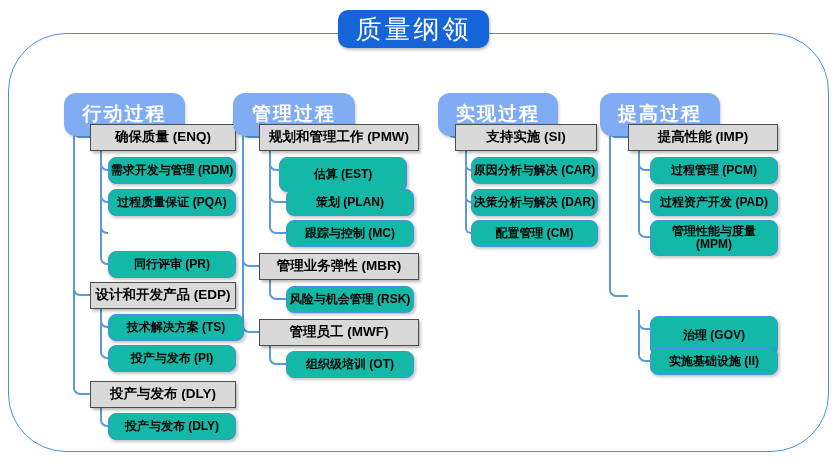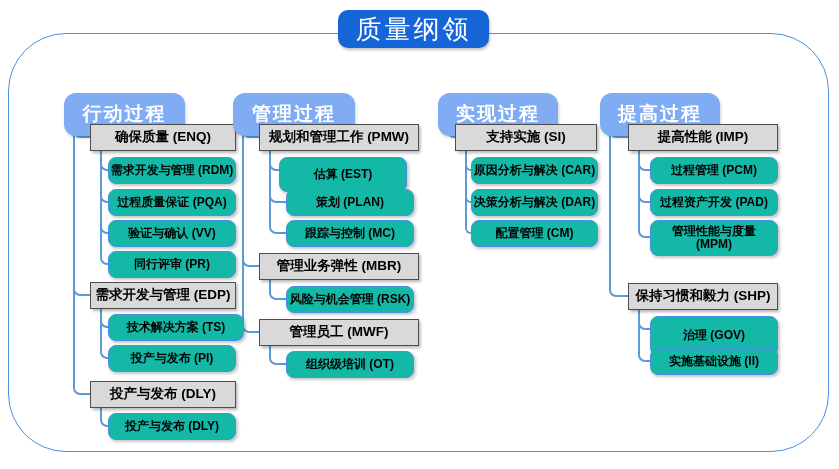--- a/index.html
+++ b/index.html
@@ -56,25 +56,24 @@
   <div class="title-box">质量纲领</div>
 
 <div class="node header" style="left: 64px; top: 70px; width: 121px; height: 43px;">行动过程</div>
     <div class="elbow" style="left: 73px; top: 113px; width: 17px; height: 24.5px;"></div>
     <div class="node gray" style="left: 90px; top: 124px; width: 146px; height: 27px;">确保质量 (ENQ)</div>
     <div class="elbow" style="left: 100px; top: 151px; width: 8px; height: 19.5px;"></div>
     <div class="node child" style="left: 108px; top: 157px; width: 128px; height: 27px;">需求开发与管理 (RDM)</div>
     <div class="elbow" style="left: 100px; top: 151px; width: 8px; height: 51.5px;"></div>
     <div class="node child" style="left: 108px; top: 189px; width: 128px; height: 27px;">过程质量保证 (PQA)</div>
     <div class="elbow" style="left: 100px; top: 151px; width: 8px; height: 82.5px;"></div>
-    <div class="node child" style="left: 108px; top: 220px; width: 128px; height: 27px;">验证与确认 (VV)</div>
     <div class="elbow" style="left: 100px; top: 151px; width: 8px; height: 113.5px;"></div>
     <div class="node child" style="left: 108px; top: 251px; width: 128px; height: 27px;">同行评审 (PR)</div>
     <div class="elbow" style="left: 73px; top: 113px; width: 17px; height: 182.5px;"></div>
-    <div class="node gray" style="left: 90px; top: 282px; width: 146px; height: 27px;">需求开发与管理 (EDP)</div>
+    <div class="node gray" style="left: 90px; top: 282px; width: 146px; height: 27px;">设计和开发产品 (EDP)</div>
     <div class="elbow" style="left: 100px; top: 309px; width: 8px; height: 18.5px;"></div>
     <div class="node child" style="left: 108px; top: 314px; width: 136px; height: 27px;">技术解决方案 (TS)</div>
     <div class="elbow" style="left: 100px; top: 309px; width: 8px; height: 49.5px;"></div>
     <div class="node child" style="left: 108px; top: 345px; width: 128px; height: 27px;">投产与发布 (PI)</div>
     <div class="elbow" style="left: 73px; top: 113px; width: 17px; height: 281.5px;"></div>
     <div class="node gray" style="left: 90px; top: 381px; width: 146px; height: 27px;">投产与发布 (DLY)</div>
     <div class="elbow" style="left: 100px; top: 408px; width: 8px; height: 18.5px;"></div>
     <div class="node child" style="left: 108px; top: 413px; width: 128px; height: 27px;">投产与发布 (DLY)</div>
     <div class="node header" style="left: 233px; top: 70px; width: 122px; height: 43px;">管理过程</div>
     <div class="elbow" style="left: 242px; top: 113px; width: 17px; height: 24.5px;"></div>
@@ -106,18 +105,17 @@
     <div class="elbow" style="left: 609px; top: 113px; width: 19px; height: 24.5px;"></div>
     <div class="node gray" style="left: 628px; top: 124px; width: 150px; height: 27px;">提高性能 (IMP)</div>
     <div class="elbow" style="left: 638px; top: 151px; width: 12px; height: 19.5px;"></div>
     <div class="node child" style="left: 650px; top: 157px; width: 128px; height: 27px;">过程管理 (PCM)</div>
     <div class="elbow" style="left: 638px; top: 151px; width: 12px; height: 51.5px;"></div>
     <div class="node child" style="left: 650px; top: 189px; width: 128px; height: 27px;">过程资产开发 (PAD)</div>
     <div class="elbow" style="left: 638px; top: 151px; width: 12px; height: 87px;"></div>
     <div class="node child" style="left: 650px; top: 220px; width: 128px; height: 36px;">管理性能与度量
 (MPM)</div>
     <div class="elbow" style="left: 609px; top: 113px; width: 19px; height: 183.5px;"></div>
-    <div class="node gray" style="left: 628px; top: 283px; width: 150px; height: 27px;">保持习惯和毅力 (SHP)</div>
     <div class="elbow" style="left: 638px; top: 310px; width: 12px; height: 19.5px;"></div>
     <div class="node child" style="left: 650px; top: 316px; width: 128px; height: 40px;">治理 (GOV)</div>
     <div class="elbow" style="left: 638px; top: 310px; width: 12px; height: 51.5px;"></div>
     <div class="node child" style="left: 650px; top: 348px; width: 128px; height: 27px;">实施基础设施 (II)</div>
   </div>
 
 </body></html>

